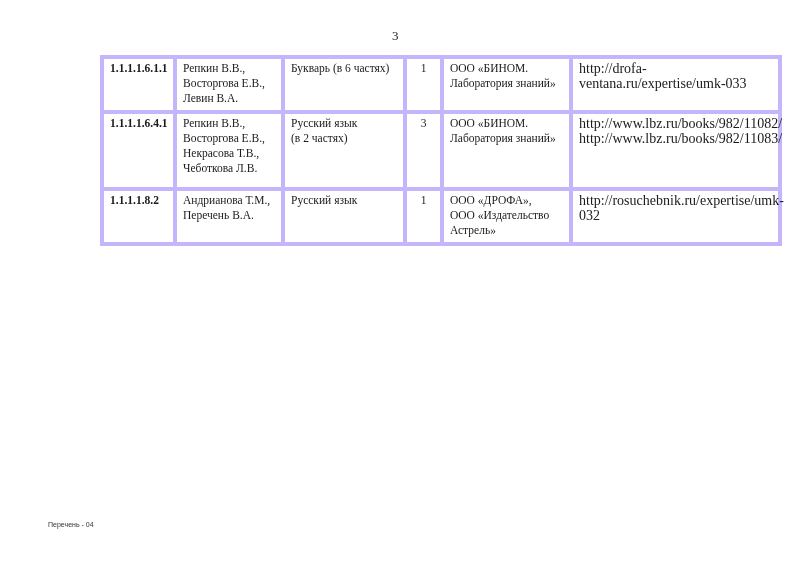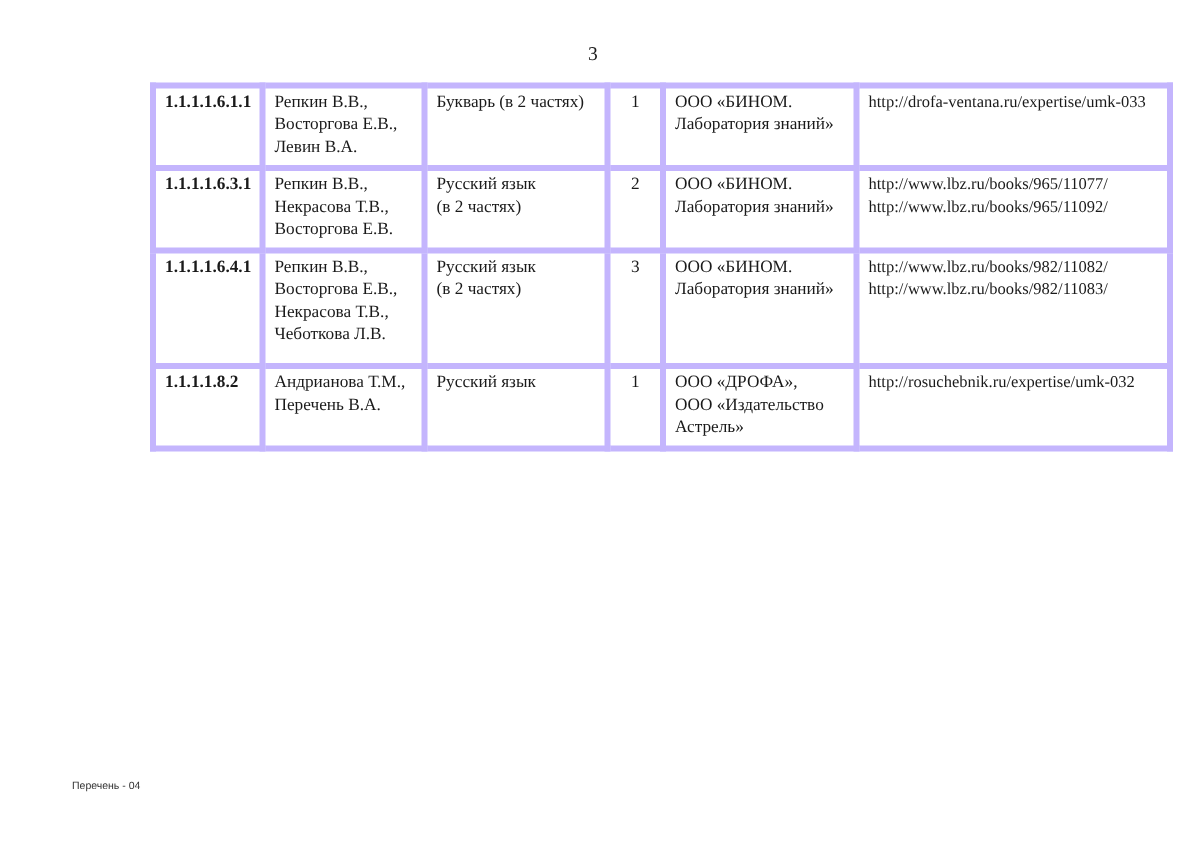--- a/index.html
+++ b/index.html
@@ -4,21 +4,21 @@
 <style>
   html, body { margin: 0; padding: 0; background: #ffffff; }
   body { width: 800px; height: 566px; position: relative; overflow: hidden;
          font-family: "Liberation Serif", "DejaVu Serif", serif; color: #1a1a1a; }
   .page-number { position: absolute; left: 392px; top: 28px; font-size: 13px; }
   table.doc-table { position: absolute; left: 100px; top: 55px; width: 678px;
          border-collapse: collapse; table-layout: fixed; font-size: 11.5px; line-height: 15px; }
   .doc-table td { border: 4px solid #c4b5fd; vertical-align: top; padding: 2px 4px 4px 6px; }
   .doc-table td.code { font-weight: bold; }
   .doc-table td.grade { text-align: center; padding-left: 2px; padding-right: 2px; }
-  .doc-table td.links { font-size: 11px; }
+  .doc-table td.links { font-size: 14px; }
   .multiline { white-space: pre-line; }
   .footer { position: absolute; left: 48px; top: 521px; font-size: 7px; color: #333;
             font-family: "Liberation Sans", sans-serif; }
 </style>
 </head>
 <body>
 
 <div class="page-number">3</div>
 
 <table class="doc-table">
@@ -29,38 +29,25 @@
     <col style="width:37px">
       <col style="width:129px">
       <col style="width:209px">
   </colgroup>
   <tbody>
     <tr style="height:52px">
       <td class="code">1.1.1.1.6.1.1</td>
       <td class="multiline">Репкин В.В.,
 Восторгова Е.В.,
 Левин В.А.</td>
-      <td class="multiline">Букварь (в 2 частях)</td>
+      <td class="multiline">Букварь (в 6 частях)</td>
       <td class="grade">1</td>
       <td class="multiline">ООО «БИНОМ.
 Лаборатория знаний»</td>
       <td class="links multiline">http://drofa-ventana.ru/expertise/umk-033</td>
-    </tr>
-    <tr style="height:54px">
-      <td class="code">1.1.1.1.6.3.1</td>
-      <td class="multiline">Репкин В.В.,
-Некрасова Т.В.,
-Восторгова Е.В.</td>
-      <td class="multiline">Русский язык
-(в 2 частях)</td>
-      <td class="grade">2</td>
-      <td class="multiline">ООО «БИНОМ.
-Лаборатория знаний»</td>
-      <td class="links multiline">http://www.lbz.ru/books/965/11077/
-http://www.lbz.ru/books/965/11092/</td>
     </tr>
     <tr style="height:77px">
       <td class="code">1.1.1.1.6.4.1</td>
       <td class="multiline">Репкин В.В.,
 Восторгова Е.В.,
 Некрасова Т.В.,
 Чеботкова Л.В.</td>
       <td class="multiline">Русский язык
 (в 2 частях)</td>
       <td class="grade">3</td>

